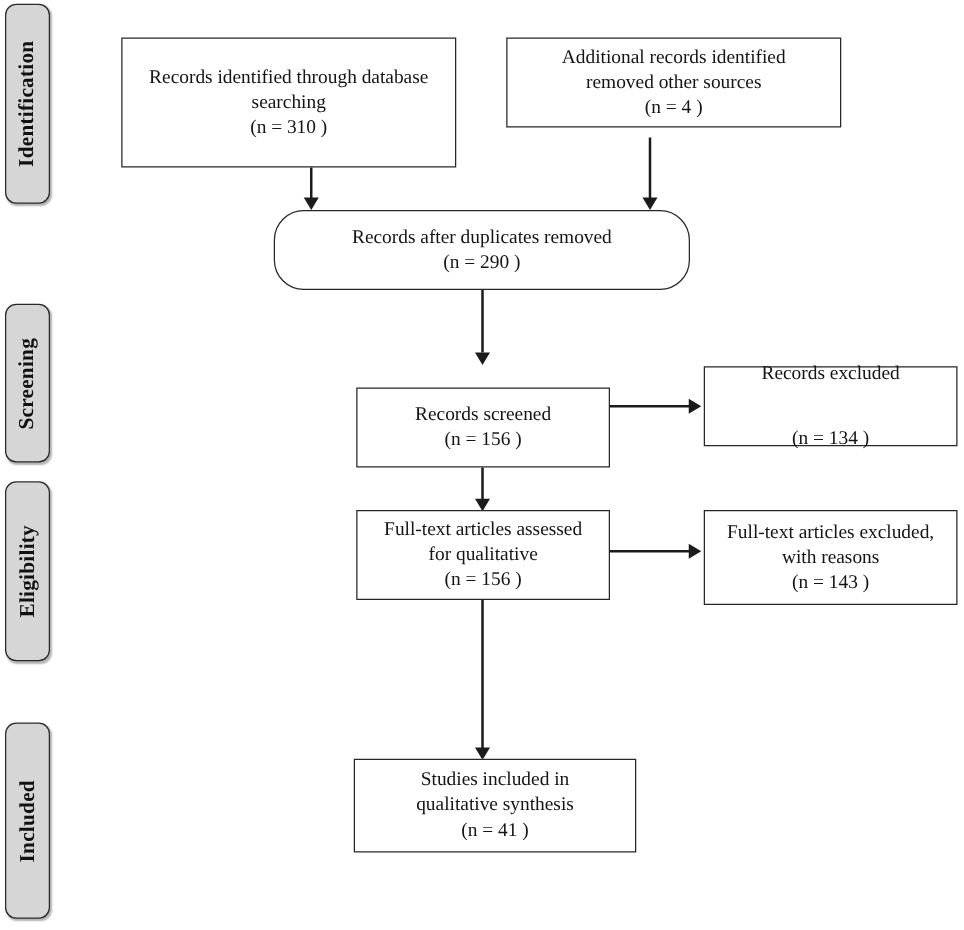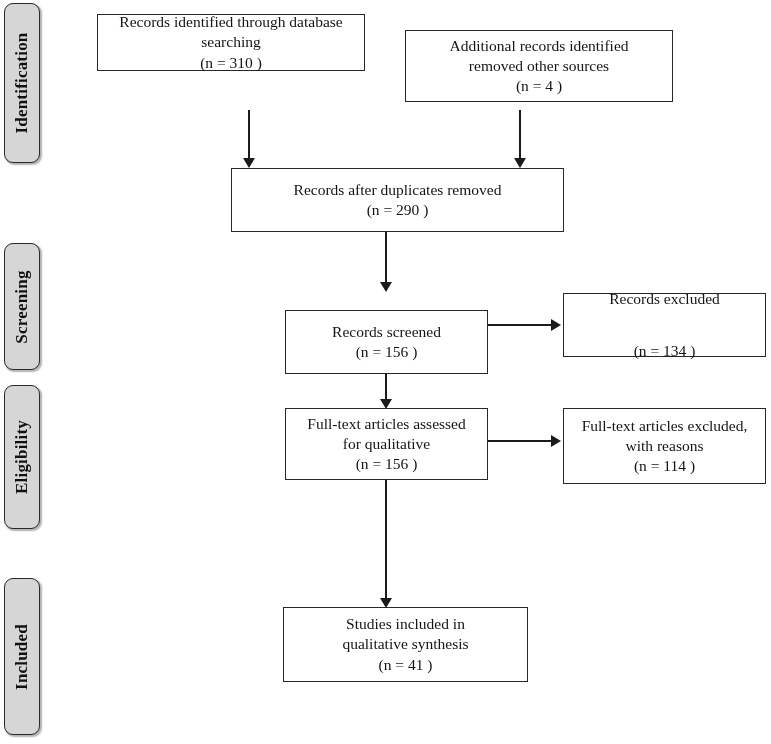--- a/index.html
+++ b/index.html
@@ -124,33 +124,33 @@
 
   <div class="vline" style="left:385px; top:357px; height:46px;"></div>
   <div class="arrow-down" style="left:380px; top:399px;"></div>
 
   <div class="hline" style="left:488px; top:440px; width:65px;"></div>
   <div class="arrow-right" style="left:551px; top:435px;"></div>
 
   <div class="vline" style="left:385px; top:480px; height:122px;"></div>
   <div class="arrow-down" style="left:380px; top:598px;"></div>
 
-  <div class="flow-box" style="left:97px; top:14px; width:268px; height:57px;">
+  <div class="flow-box" style="left:97px; top:30px; width:268px; height:104px;">
     <div class="line">Records identified through database</div>
     <div class="line">searching</div>
     <div class="line">(n = 310 )</div>
   </div>
 
   <div class="flow-box" style="left:405px; top:30px; width:268px; height:72px;">
     <div class="line">Additional records identified</div>
     <div class="line">removed other sources</div>
     <div class="line">(n = 4 )</div>
   </div>
 
-  <div class="flow-box" style="left:231px; top:168px; width:333px; height:64px;">
+  <div class="flow-box" style="left:219px; top:168px; width:333px; height:64px;border-radius:24px;">
     <div class="line">Records after duplicates removed</div>
     <div class="line">(n =  290 )</div>
   </div>
 
   <div class="flow-box" style="left:285px; top:293px; width:203px; height:64px;margin-top:17px;">
     <div class="line">Records screened</div>
     <div class="line">(n = 156  )</div>
   </div>
 
   <div class="flow-box" style="left:563px; top:293px; width:203px; height:64px;gap:32px;">
@@ -160,22 +160,22 @@
 
   <div class="flow-box" style="left:285px; top:408px; width:203px; height:72px;text-align:right;">
     <div class="line">Full-text articles assessed</div>
     <div class="line">for qualitative</div>
     <div class="line">(n =  156 )</div>
   </div>
 
   <div class="flow-box" style="left:563px; top:408px; width:203px; height:76px;">
     <div class="line">Full-text articles excluded,</div>
     <div class="line">with reasons</div>
-    <div class="line">(n =  114 )</div>
+    <div class="line">(n =  143 )</div>
   </div>
 
-  <div class="flow-box" style="left:283px; top:607px; width:245px; height:75px;">
+  <div class="flow-box" style="left:283px; top:607px; width:226px; height:75px;">
     <div class="line">Studies included in</div>
     <div class="line">qualitative synthesis</div>
     <div class="line">(n =  41 )</div>
   </div>
 
 </div>
 
 </body></html>

